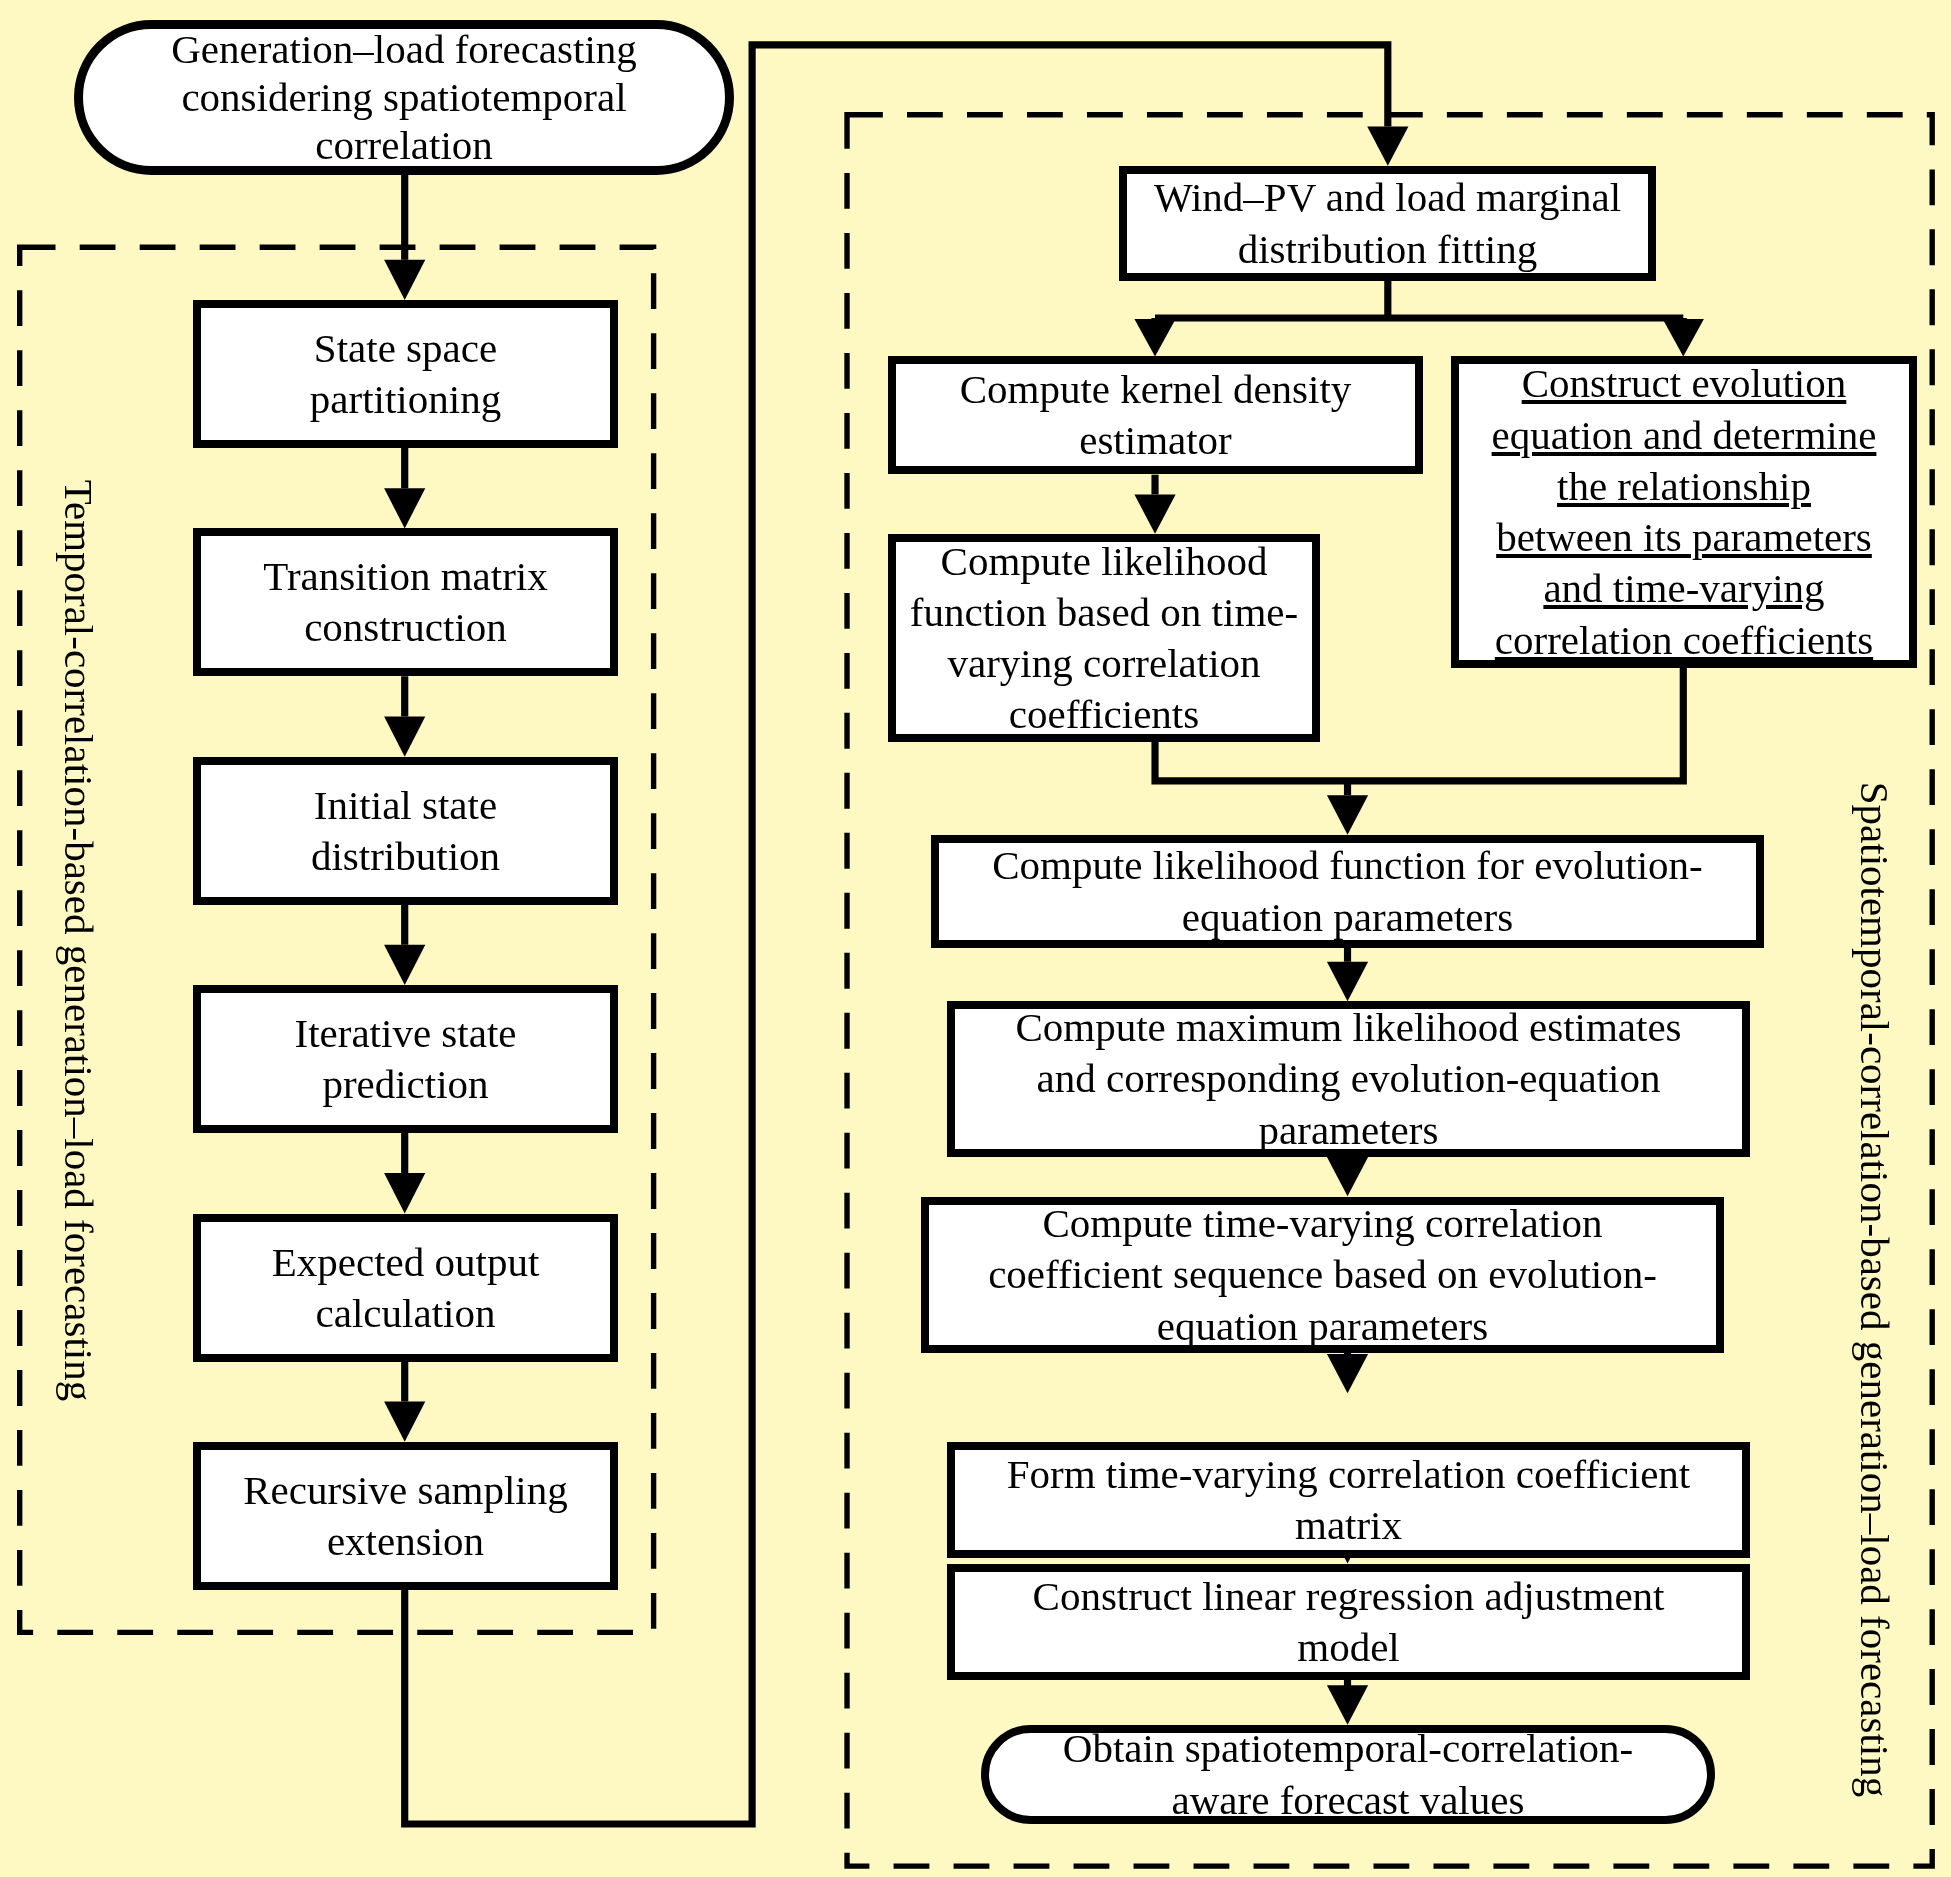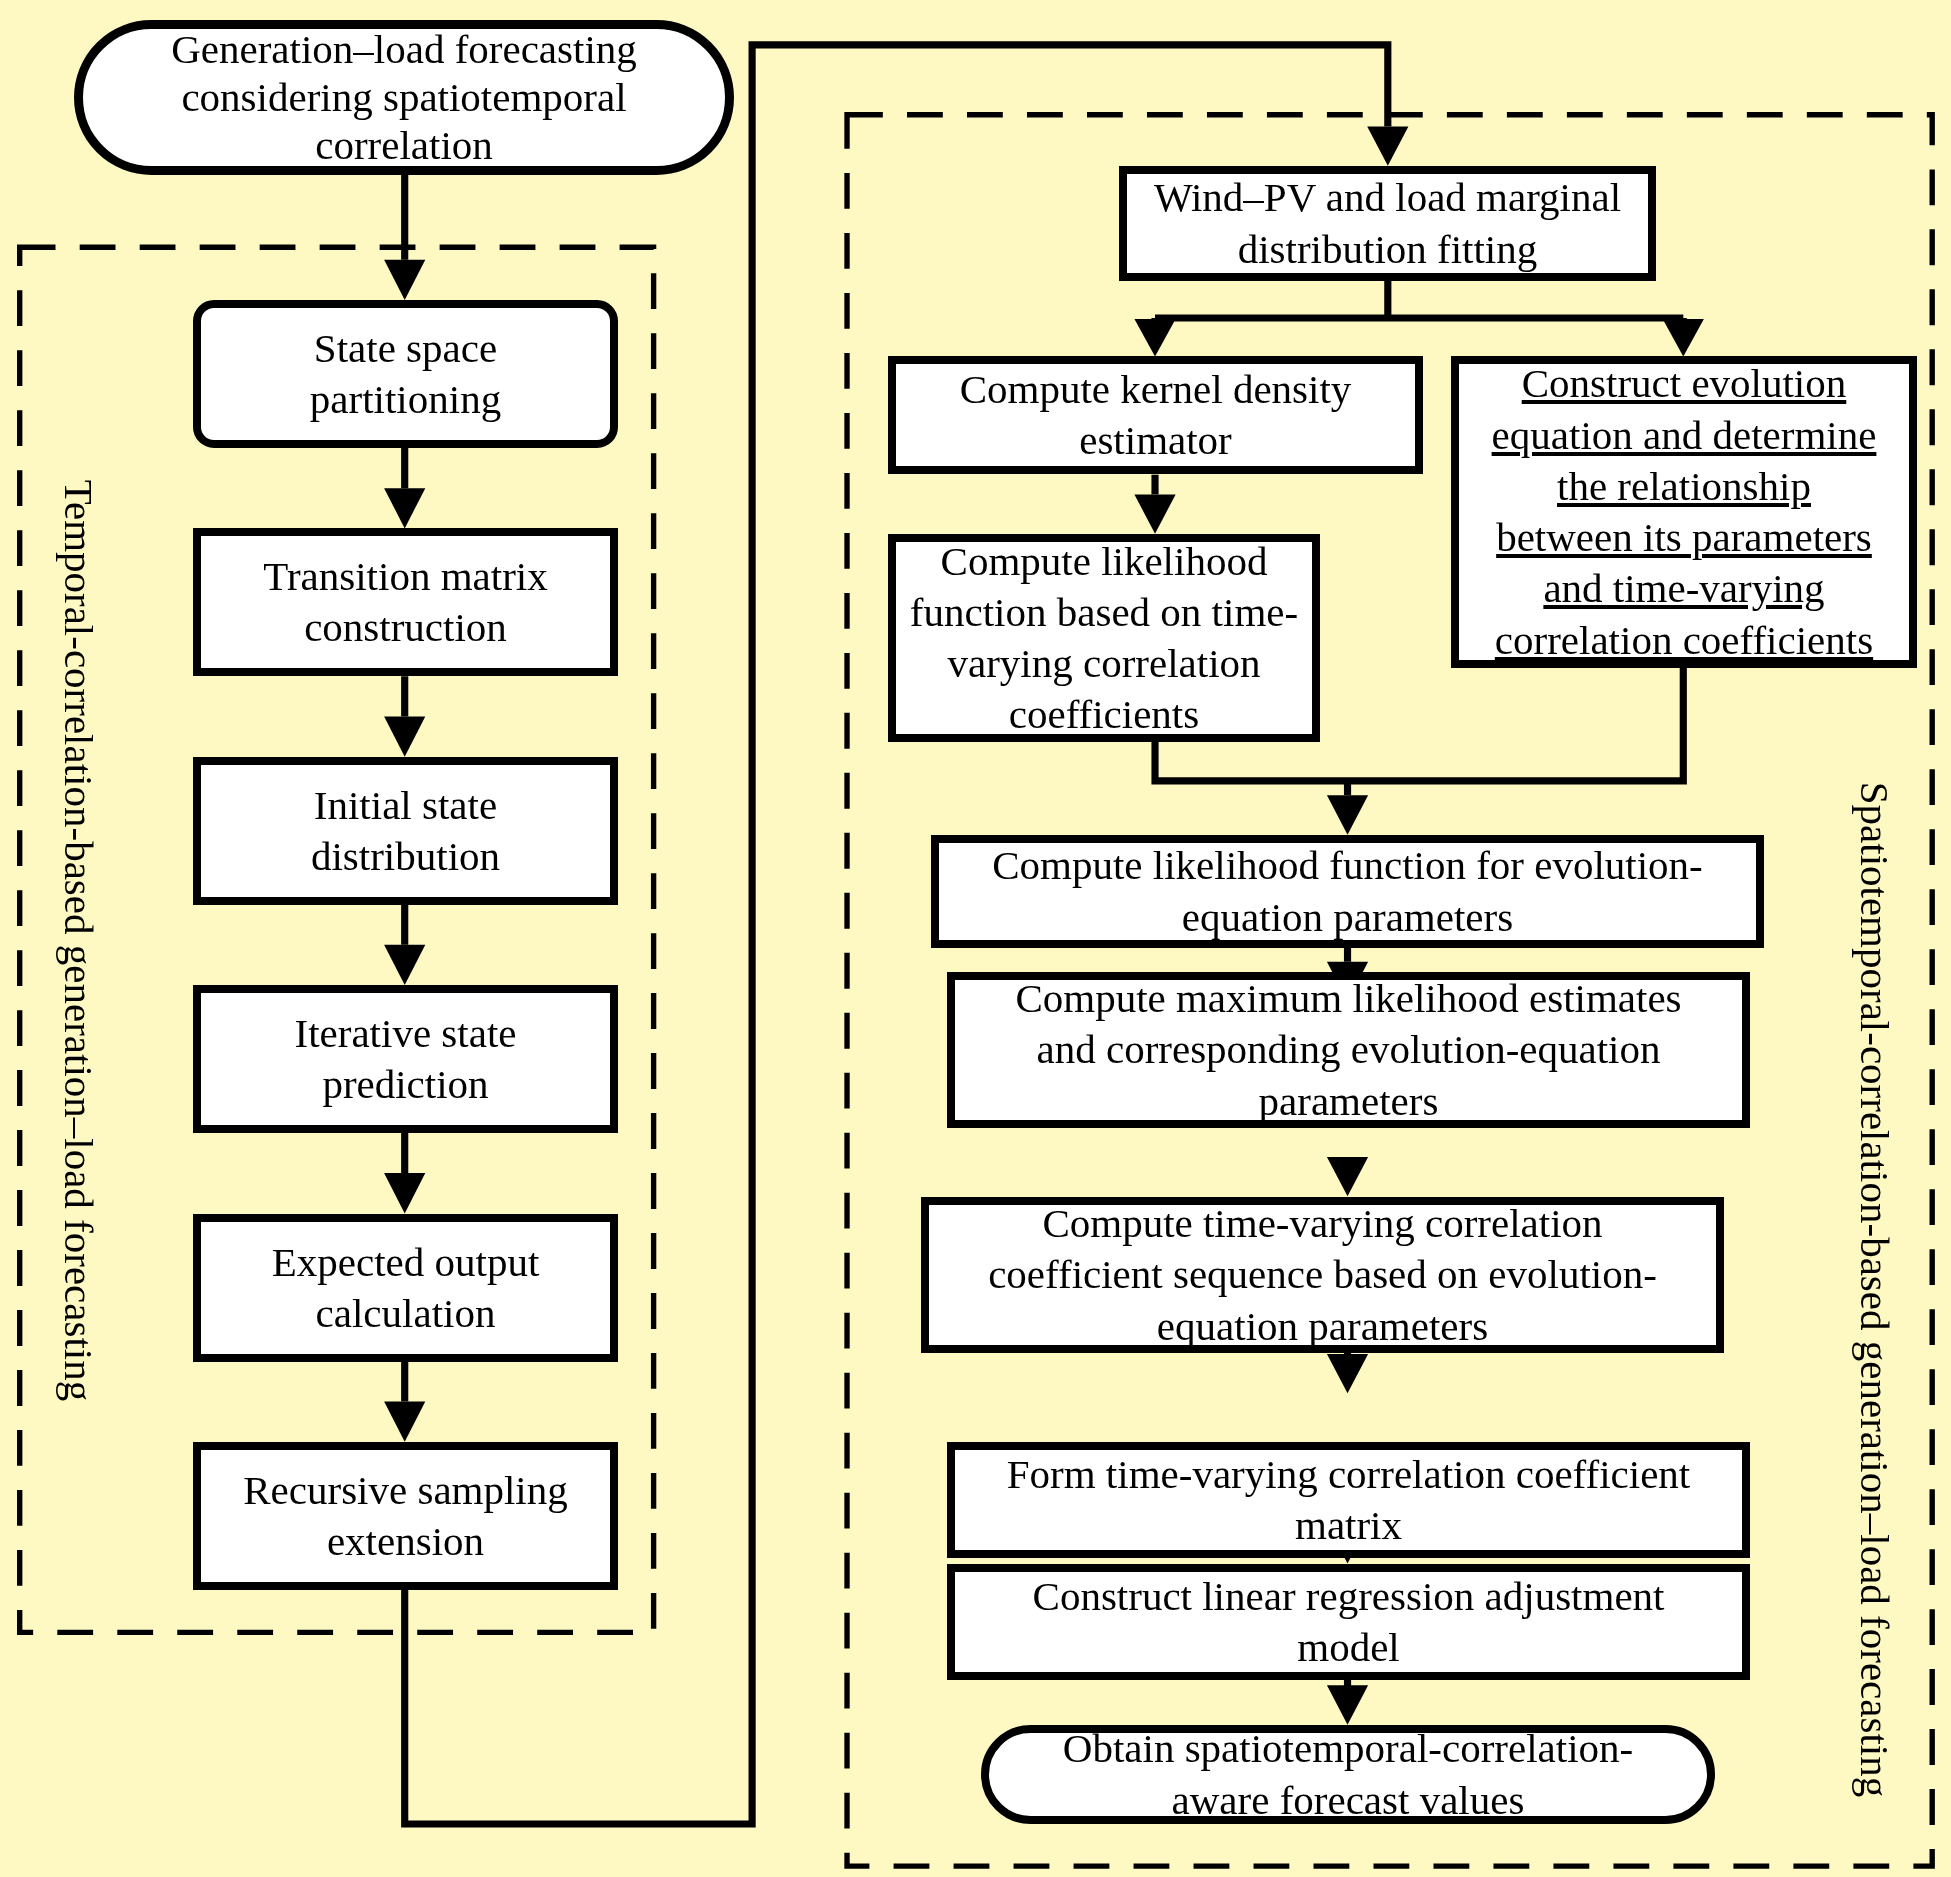--- a/index.html
+++ b/index.html
@@ -94,21 +94,21 @@
     <polygon class="arrowhead" points="1482,1702 1528,1702 1505,1746"></polygon>
     <polygon class="arrowhead" points="1482,1882 1528,1882 1505,1926"></polygon>
   </svg>
 
   <div class="node stadium-top" style="left:74px; top:19.7px; width:660px; height:155px;">Generation–load forecasting
 considering spatiotemporal
 correlation</div>
 
   <div class="v-label" style="left:-548px; top:912px;">Temporal-correlation-based generation–load forecasting</div>
 
-  <div class="node" style="left:193px; top:300px; width:425px; height:148px;border-radius:21px;">State space
+  <div class="node" style="left:193px; top:300px; width:425px; height:148px;">State space
 partitioning</div>
   <div class="node" style="left:193px; top:528px; width:425px; height:148px;">Transition matrix
 construction</div>
   <div class="node" style="left:193px; top:985px; width:425px; height:148px;">Iterative state
 prediction</div>
   <div class="node" style="left:193px; top:757px; width:425px; height:148px;">Initial state
 distribution</div>
   <div class="node" style="left:193px; top:1214px; width:425px; height:148px;">Expected output
 calculation</div>
   <div class="node" style="left:193px; top:1442px; width:425px; height:148px;">Recursive sampling
@@ -125,21 +125,21 @@
 the relationship
 between its parameters
 and time-varying
 correlation coefficients</div>
   <div class="node" style="left:888px; top:534px; width:432px; height:208px;">Compute likelihood
 function based on time-
 varying correlation
 coefficients</div>
   <div class="node" style="left:931px; top:835px; width:833px; height:113px;">Compute likelihood function for evolution-
 equation parameters</div>
-  <div class="node" style="left:947px; top:972px; width:803px; height:156px;">Compute maximum likelihood estimates
+  <div class="node" style="left:947px; top:1001px; width:803px; height:156px;">Compute maximum likelihood estimates
 and corresponding evolution-equation
 parameters</div>
   <div class="node" style="left:921px; top:1197px; width:803px; height:156px;">Compute time-varying correlation
 coefficient sequence based on evolution-
 equation parameters</div>
   <div class="node" style="left:947px; top:1394px; width:803px; height:116px;margin-top:48px;">Form time-varying correlation coefficient
 matrix</div>
   <div class="node" style="left:947px; top:1564px; width:803px; height:116px;">Construct linear regression adjustment
 model</div>
   <div class="node stadium-end" style="left:981px; top:1725px; width:734px; height:99px;">Obtain spatiotemporal-correlation-

